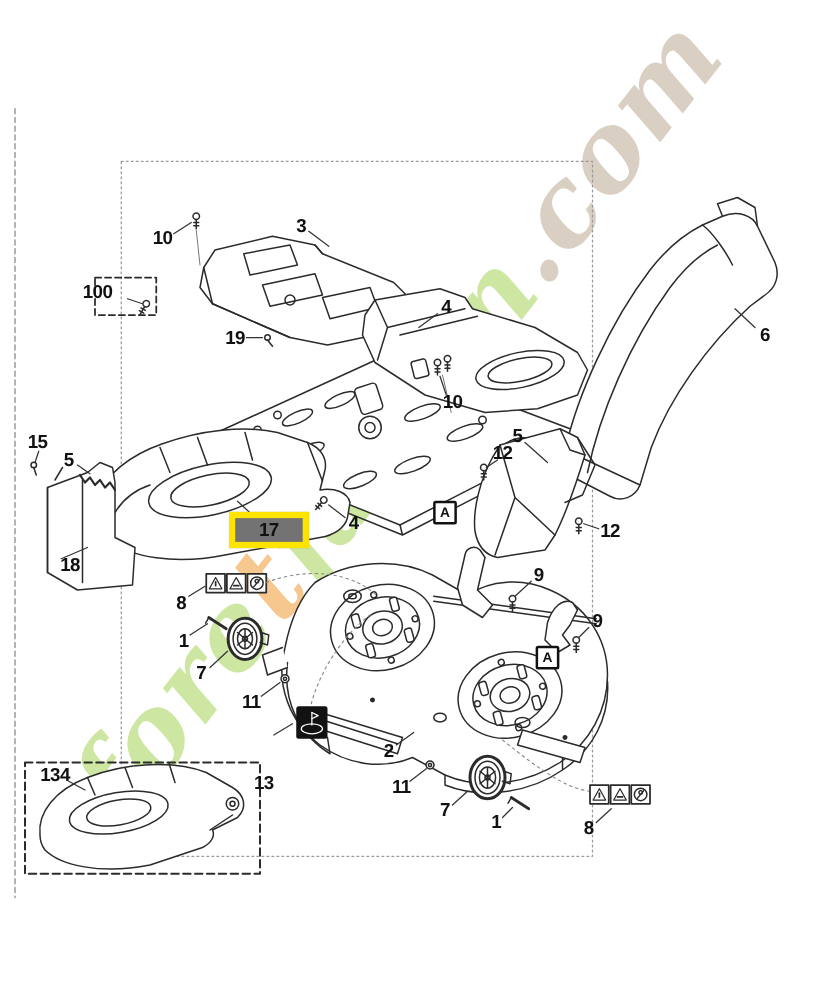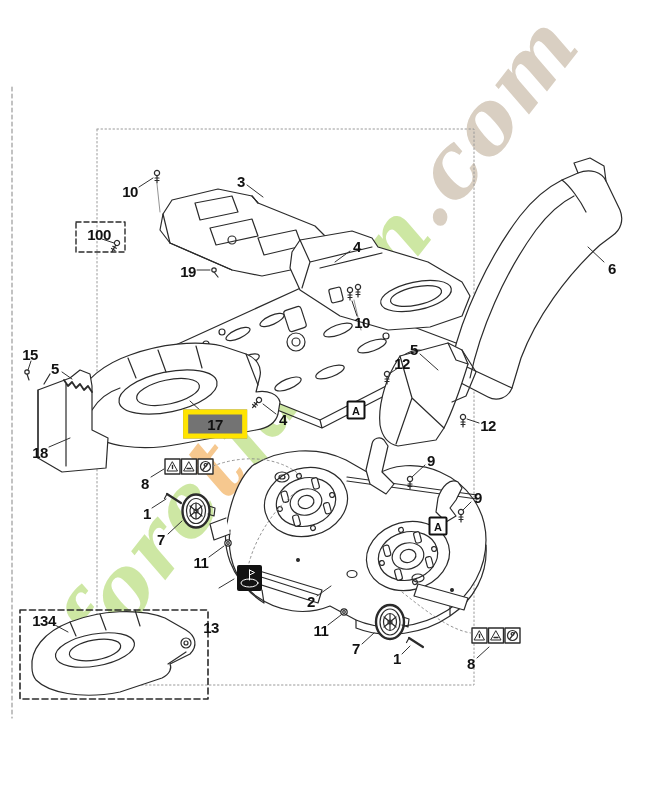--- a/index.html
+++ b/index.html
@@ -251,33 +251,33 @@
       <line x1="328" y1="625" x2="341" y2="615"></line>
       <line x1="55" y1="625" x2="68" y2="632"></line>
       <line x1="362" y1="644" x2="374" y2="633"></line>
       <line x1="402" y1="654" x2="410" y2="646"></line>
       <line x1="477" y1="658" x2="489" y2="647"></line>
     </g>
   </svg>
 
   <span class="lbl" style="left:130px;top:191px">10</span>
   <span class="lbl" style="left:241px;top:181px">3</span>
-  <span class="lbl" style="left:99px;top:234px">100</span>
+  <span class="lbl" style="left:78px;top:234px">100</span>
   <span class="lbl" style="left:188px;top:271px">19</span>
   <span class="lbl" style="left:357px;top:246px">4</span>
   <span class="lbl" style="left:362px;top:322px">10</span>
   <span class="lbl" style="left:612px;top:268px">6</span>
   <span class="lbl" style="left:414px;top:349px">5</span>
   <span class="lbl" style="left:402px;top:363px">12</span>
   <span class="lbl" style="left:488px;top:425px">12</span>
   <span class="lbl" style="left:30px;top:354px">15</span>
   <span class="lbl" style="left:55px;top:368px">5</span>
   <span class="lbl hl" style="left: 215px; top: 424px; border-color: rgb(255, 228, 0);">17</span>
   <span class="lbl" style="left:283px;top:419px">4</span>
-  <span class="lbl" style="left:40px;top:452px">18</span>
+  <span class="lbl" style="left:56px;top:452px">18</span>
   <span class="lbl" style="left:145px;top:483px">8</span>
   <span class="lbl" style="left:431px;top:460px">9</span>
   <span class="lbl" style="left:478px;top:497px">9</span>
   <span class="lbl" style="left:147px;top:513px">1</span>
   <span class="lbl" style="left:161px;top:539px">7</span>
   <span class="lbl" style="left:201px;top:562px">11</span>
   <span class="lbl" style="left:211px;top:627px">13</span>
   <span class="lbl" style="left:311px;top:601px">2</span>
   <span class="lbl" style="left:321px;top:630px">11</span>
   <span class="lbl" style="left:44px;top:620px">134</span>

